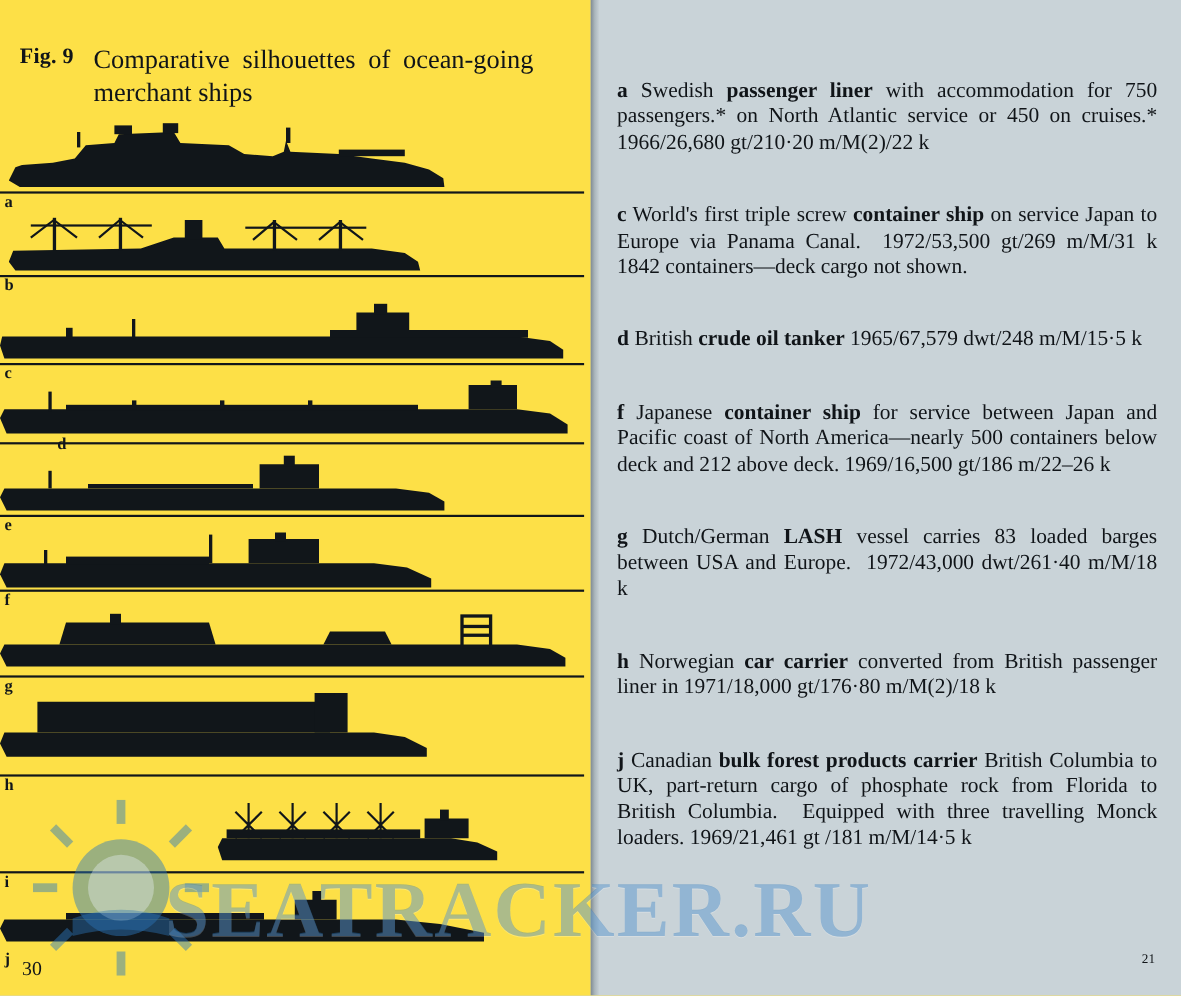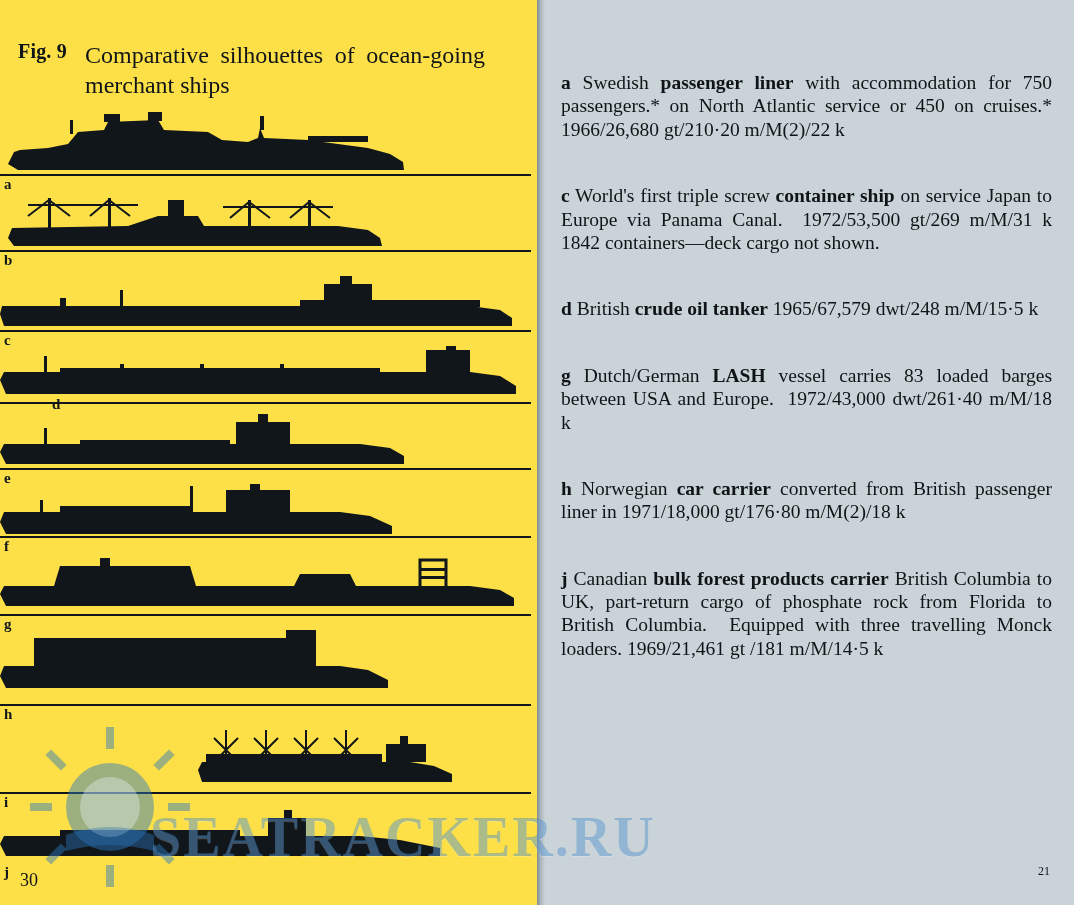--- a/index.html
+++ b/index.html
@@ -96,21 +96,21 @@
   .watermark{
     position:absolute;left:0;bottom:0;width:1074px;height:190px;
     pointer-events:none;
     z-index:50;
     opacity:.85;
   }
   .wm-text{
     position:absolute;
     left:150px;bottom:36px;
     font-family:"Liberation Serif", serif;
-    font-size:56px;
+    font-size:72px;
     font-weight:bold;
     letter-spacing:2px;
     color:rgba(43,120,190,0.45);
     text-shadow:0 1px 0 rgba(255,255,255,.25);
     white-space:nowrap;
   }
   .wm-sun{
     position:absolute;left:30px;bottom:18px;width:160px;height:160px;
   }
 </style>
@@ -280,20 +280,24 @@
       <span class="key">c</span>
       <span> World's first triple screw <b>container ship</b> on service Japan to Europe via Panama Canal. &nbsp;1972/53,500 gt/269 m/M/31 k 1842 containers—deck cargo not shown.</span>
     </p>
 
     <p class="entry">
       <span class="key">d</span>
       <span> British <b>crude oil tanker</b> 1965/67,579 dwt/248 m/M/15·5 k</span>
     </p>
 
 
+    <p class="entry">
+      <span class="key">f</span>
+      <span> Japanese <b>container ship</b> for service between Japan and Pacific coast of North America—nearly 500 containers below deck and 212 above deck. 1969/16,500 gt/186 m/22–26 k</span>
+    </p>
 
     <p class="entry">
       <span class="key">g</span>
       <span> Dutch/German <b>LASH</b> vessel carries 83 loaded barges between USA and Europe. &nbsp;1972/43,000 dwt/261·40 m/M/18 k</span>
     </p>
 
     <p class="entry">
       <span class="key">h</span>
       <span> Norwegian <b>car carrier</b> converted from British passenger liner in 1971/18,000 gt/176·80 m/M(2)/18 k</span>
     </p>

